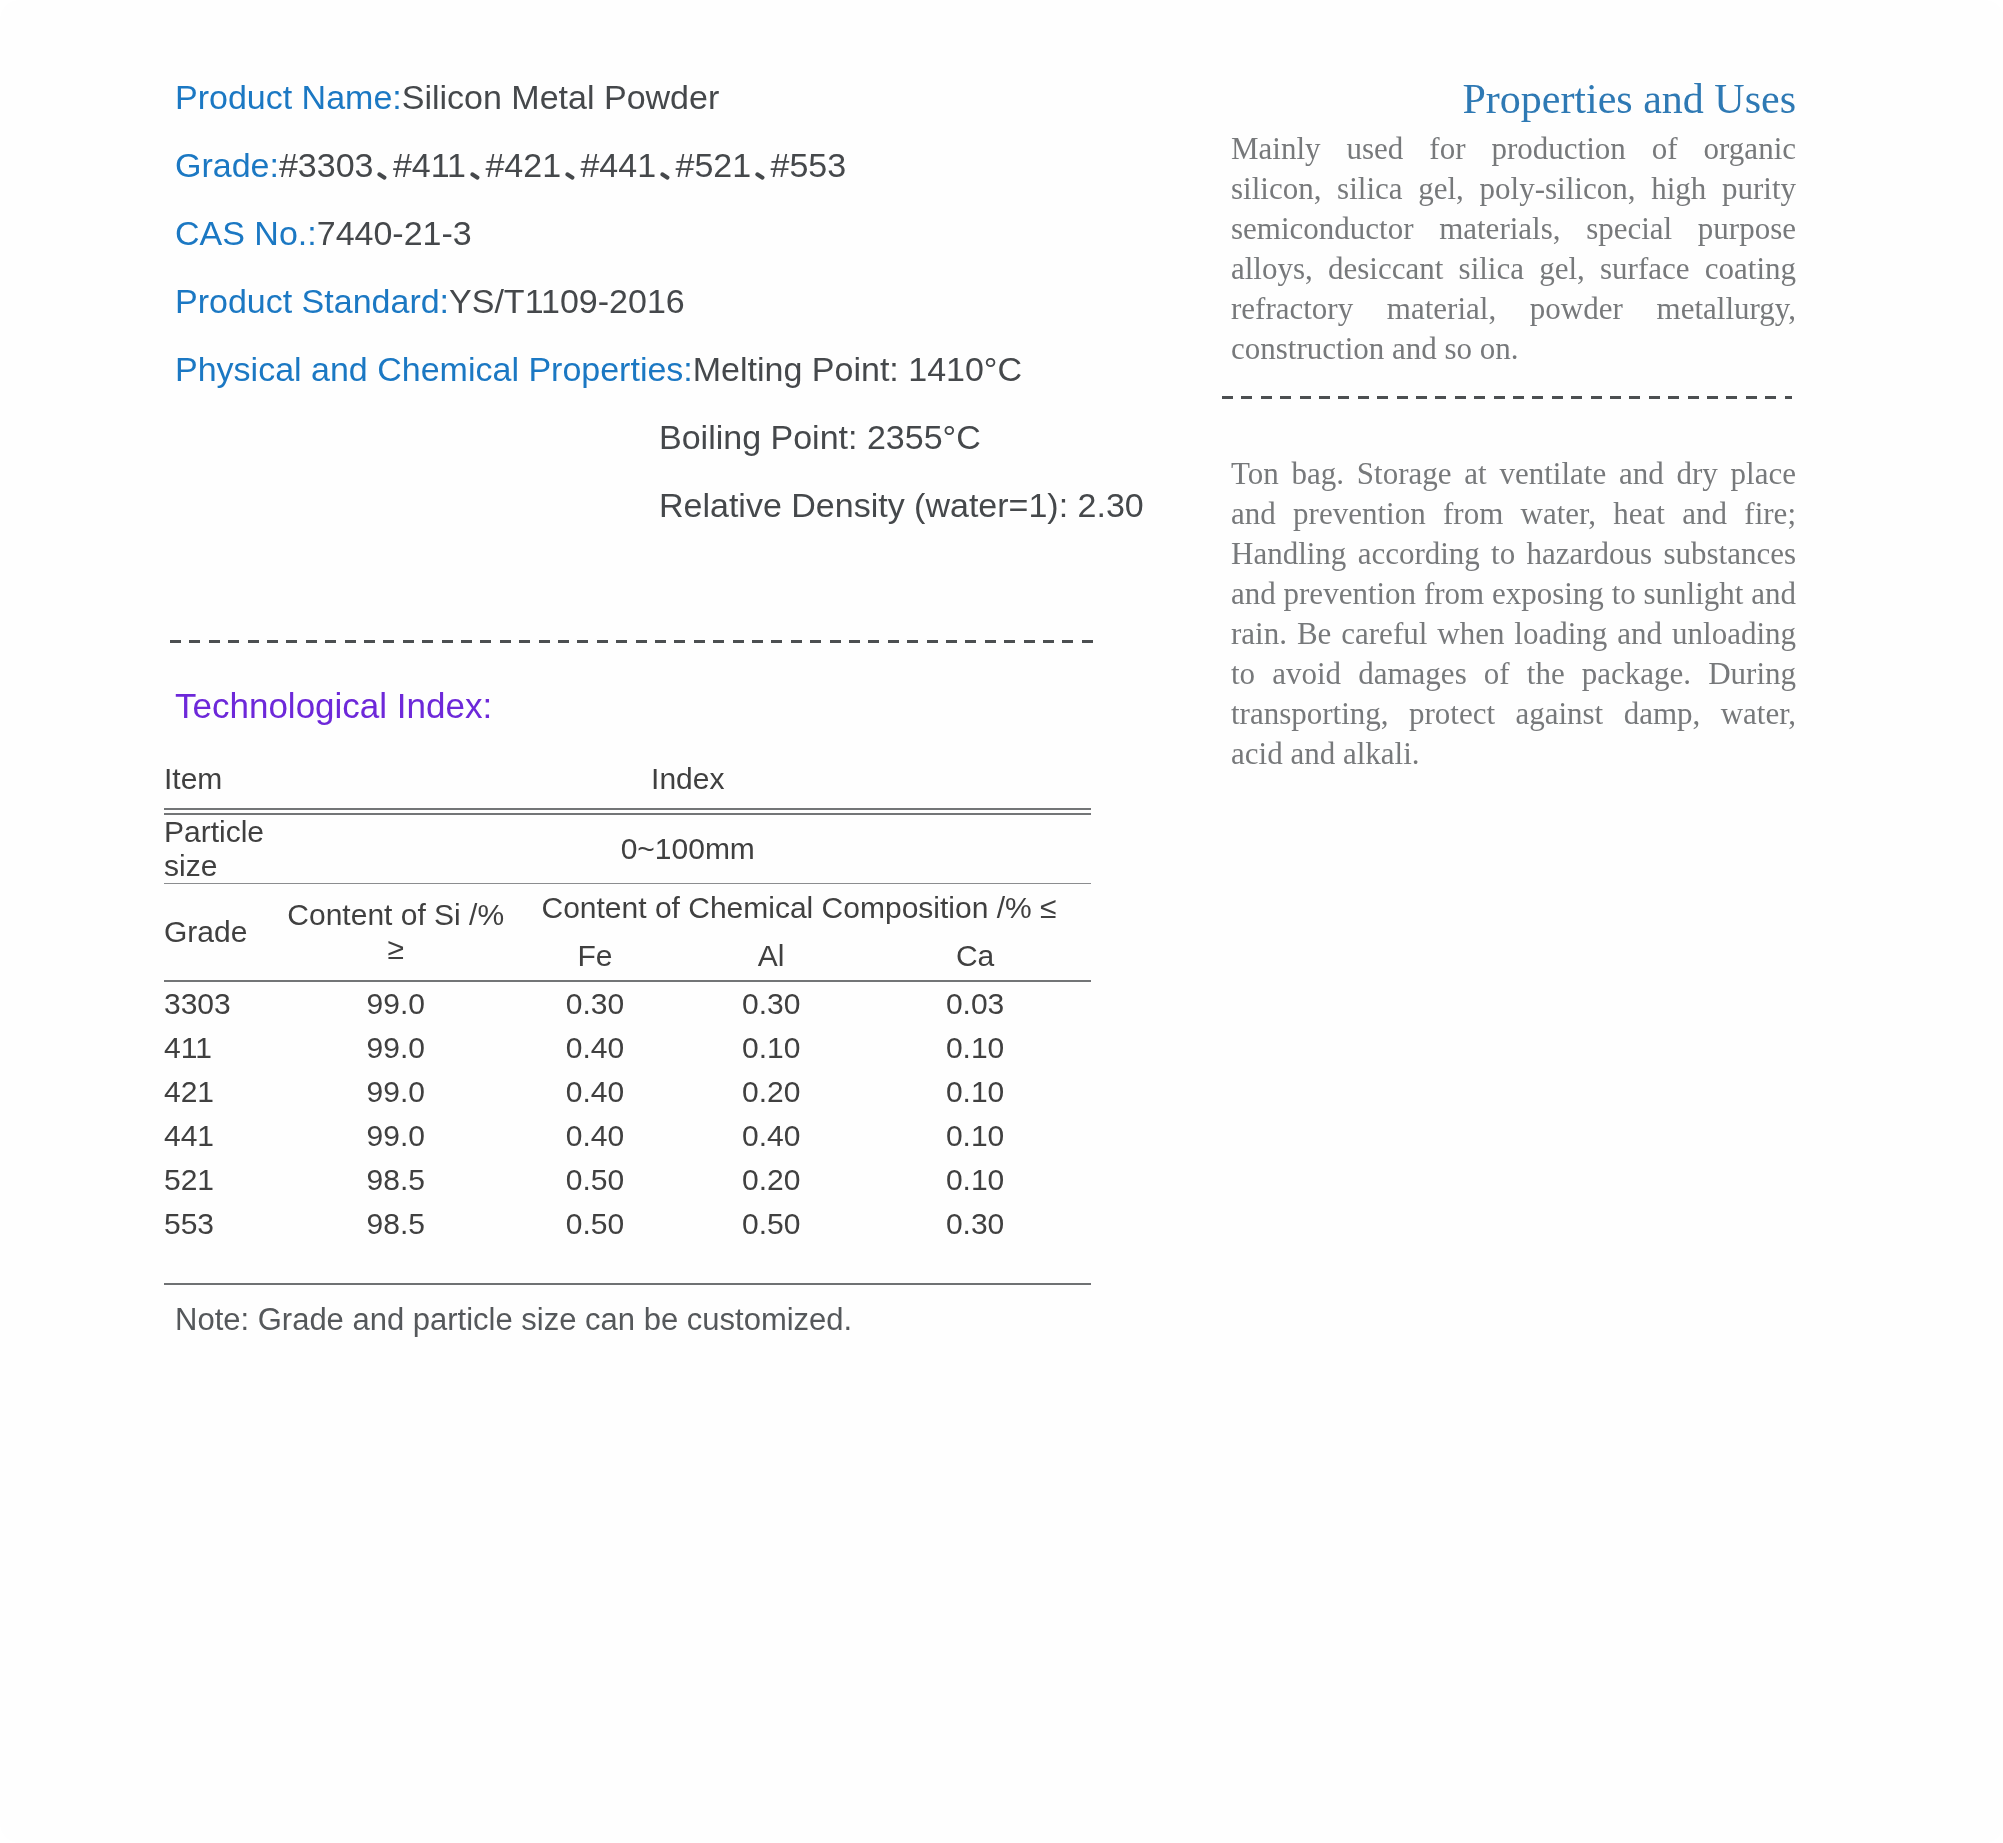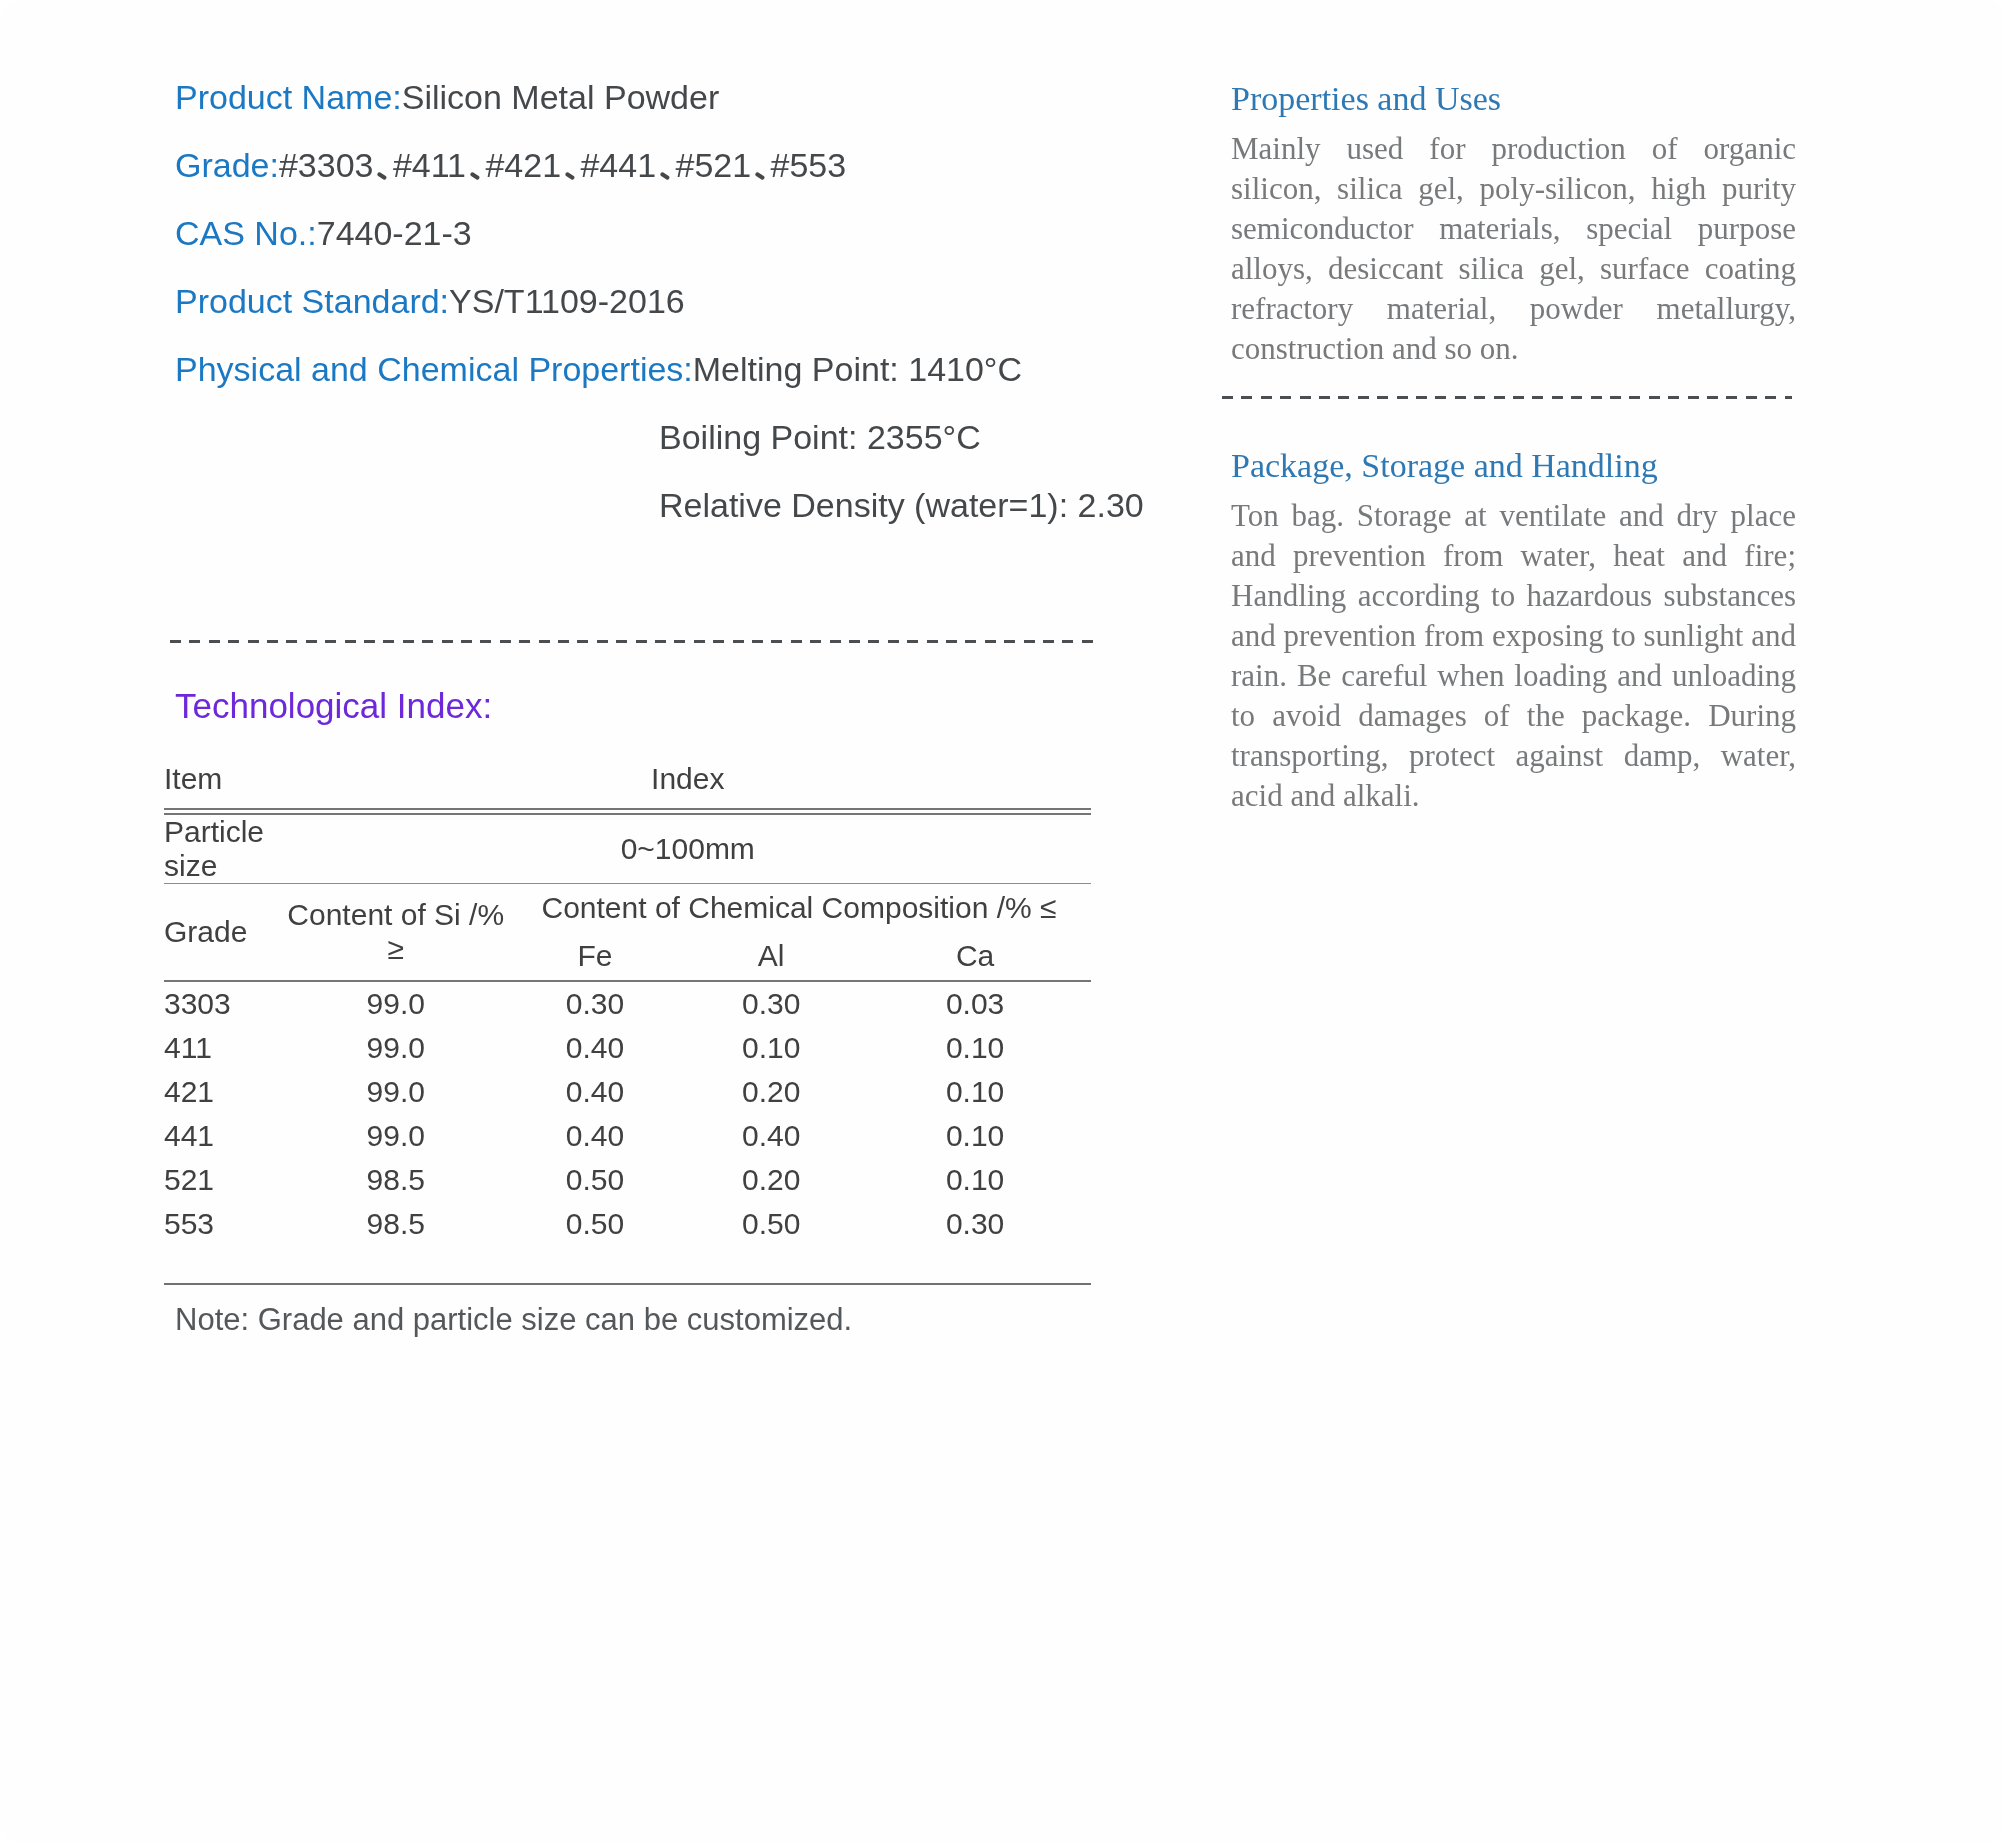--- a/index.html
+++ b/index.html
@@ -64,21 +64,21 @@
     font-size: 31px; line-height: 41px; color: #55585b;
   }
 
   
   .r-sec {
     position: absolute; left: 1231px; width: 565px;
     font-family: "Liberation Serif", "DejaVu Serif", serif;
   }
   .r-sec1 { top: 78px; }
   .r-sec2 { top: 445px; }
-  .r-title { font-size: 34px; line-height: 42px; color: #2e79b4; }
+  .r-title { font-size: 42px; line-height: 42px; color: #2e79b4; text-align: right; }
   .r-body {
     margin-top: 9.2px; font-size: 31px; line-height: 40px;
     color: #77797b; text-align: justify;
   }
 </style>
 </head>
 <body>
 
 <div class="page">
 
@@ -187,18 +187,17 @@
   <div class="note">Note: Grade and particle size can be customized.</div>
 
   <div class="r-sec r-sec1">
     <div class="r-title">Properties and Uses</div>
     <div class="r-body">Mainly used for production of organic silicon, silica gel, poly-silicon, high purity semiconductor materials, special purpose alloys, desiccant silica gel, surface coating refractory material, powder metallurgy, construction and so on.</div>
   </div>
 
   <div class="divider-right"></div>
 
   <div class="r-sec r-sec2">
-    <div class="r-title">Package, Storage and Handling</div>
     <div class="r-body">Ton bag. Storage at ventilate and dry place and prevention from water, heat and fire; Handling according to hazardous substances and prevention from exposing to sunlight and rain. Be careful when loading and unloading to avoid damages of the package. During transporting, protect against damp, water, acid and alkali.</div>
   </div>
 
 </div>
 
 
 </body></html>

